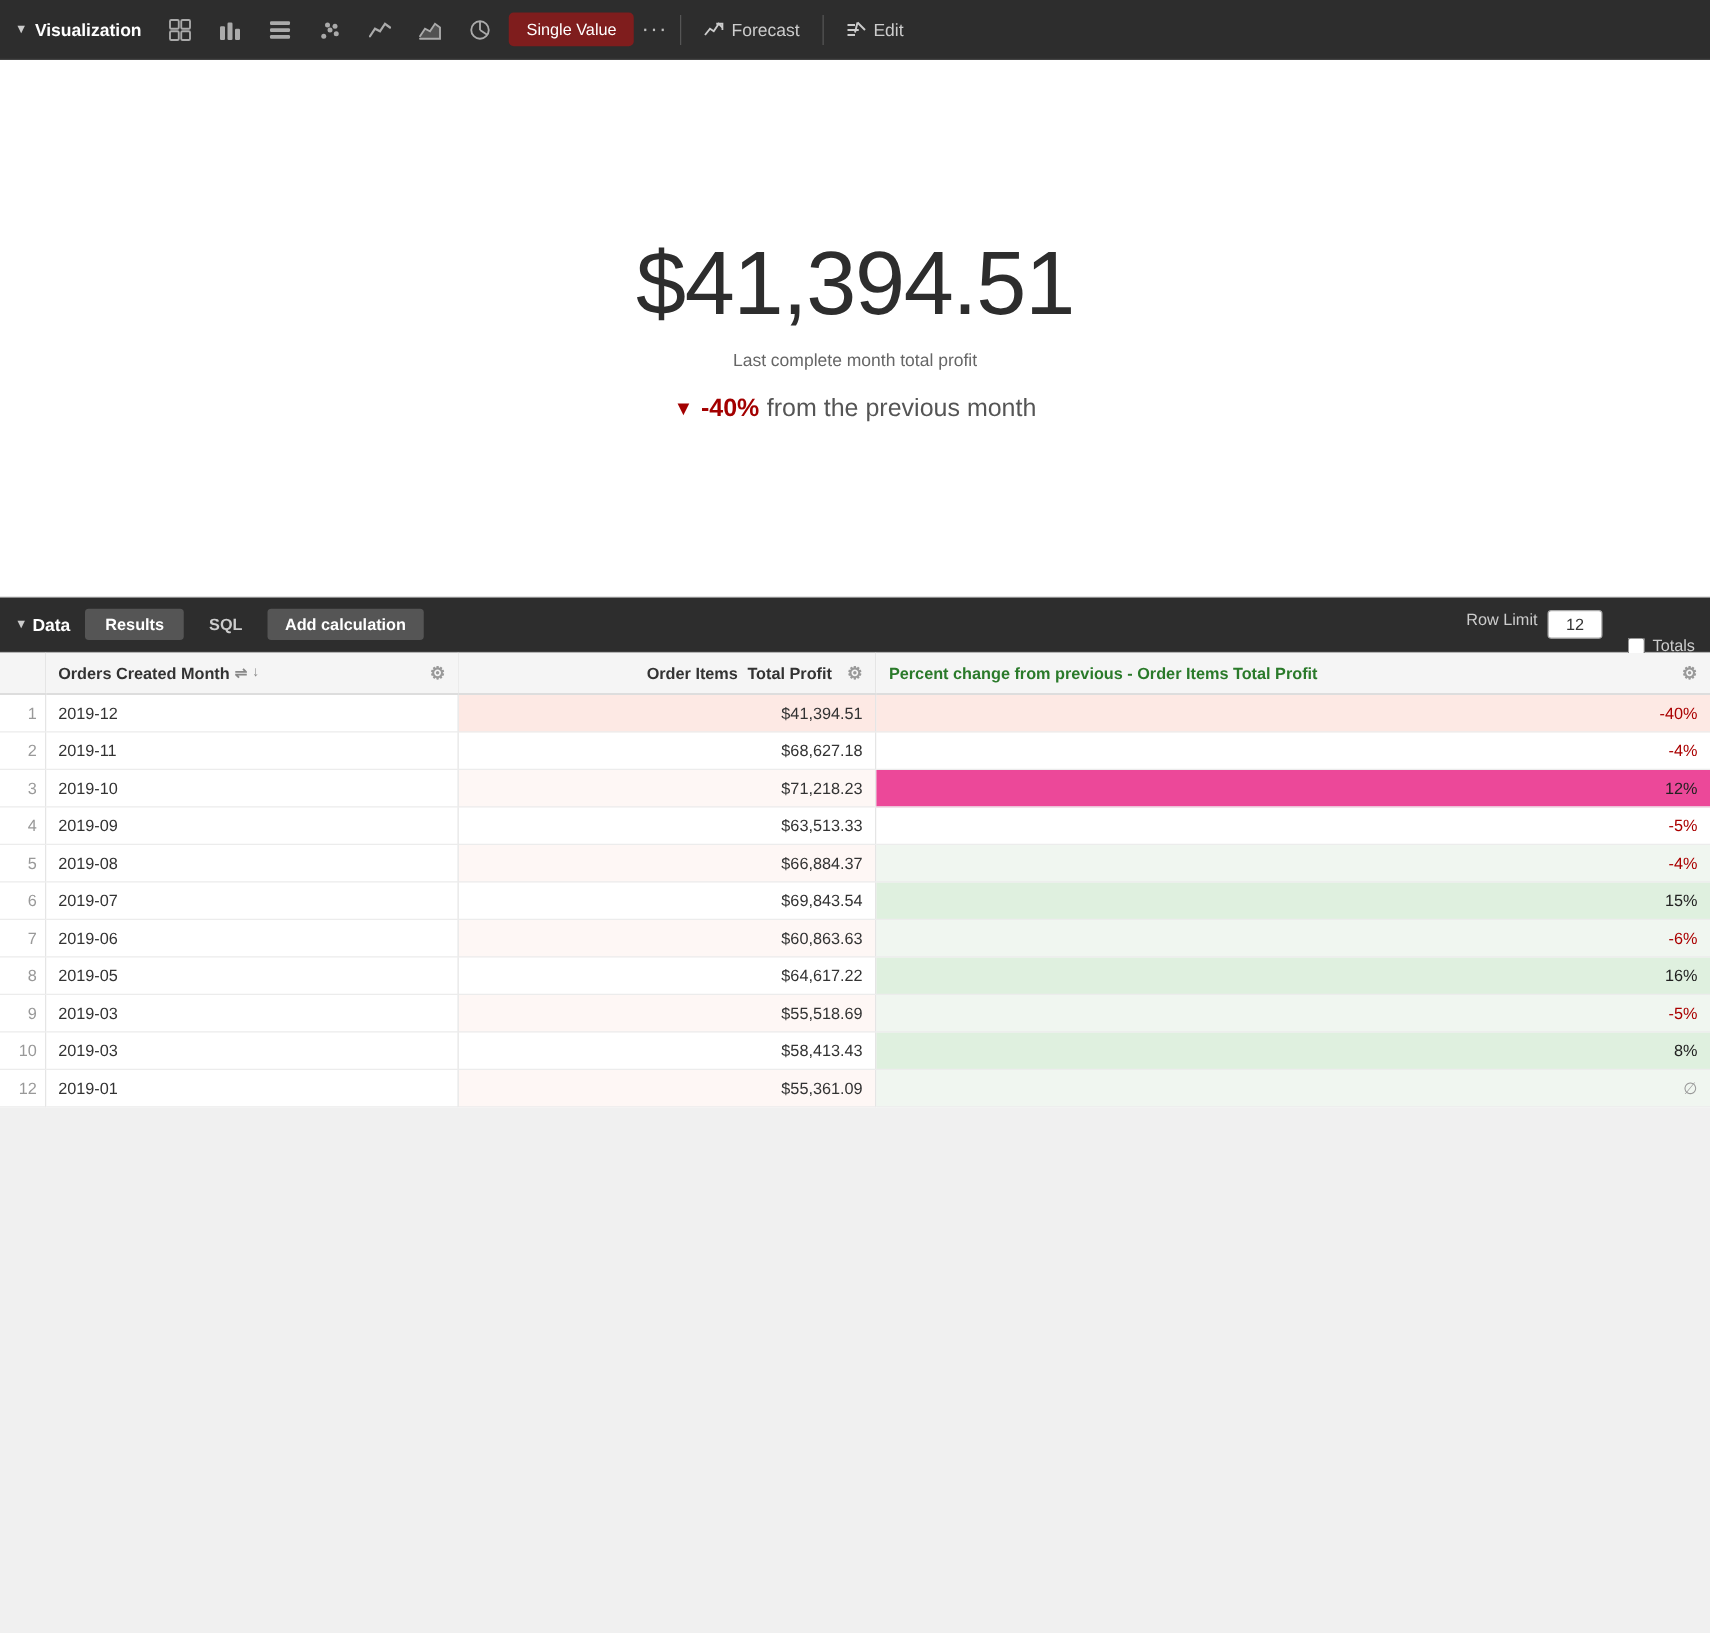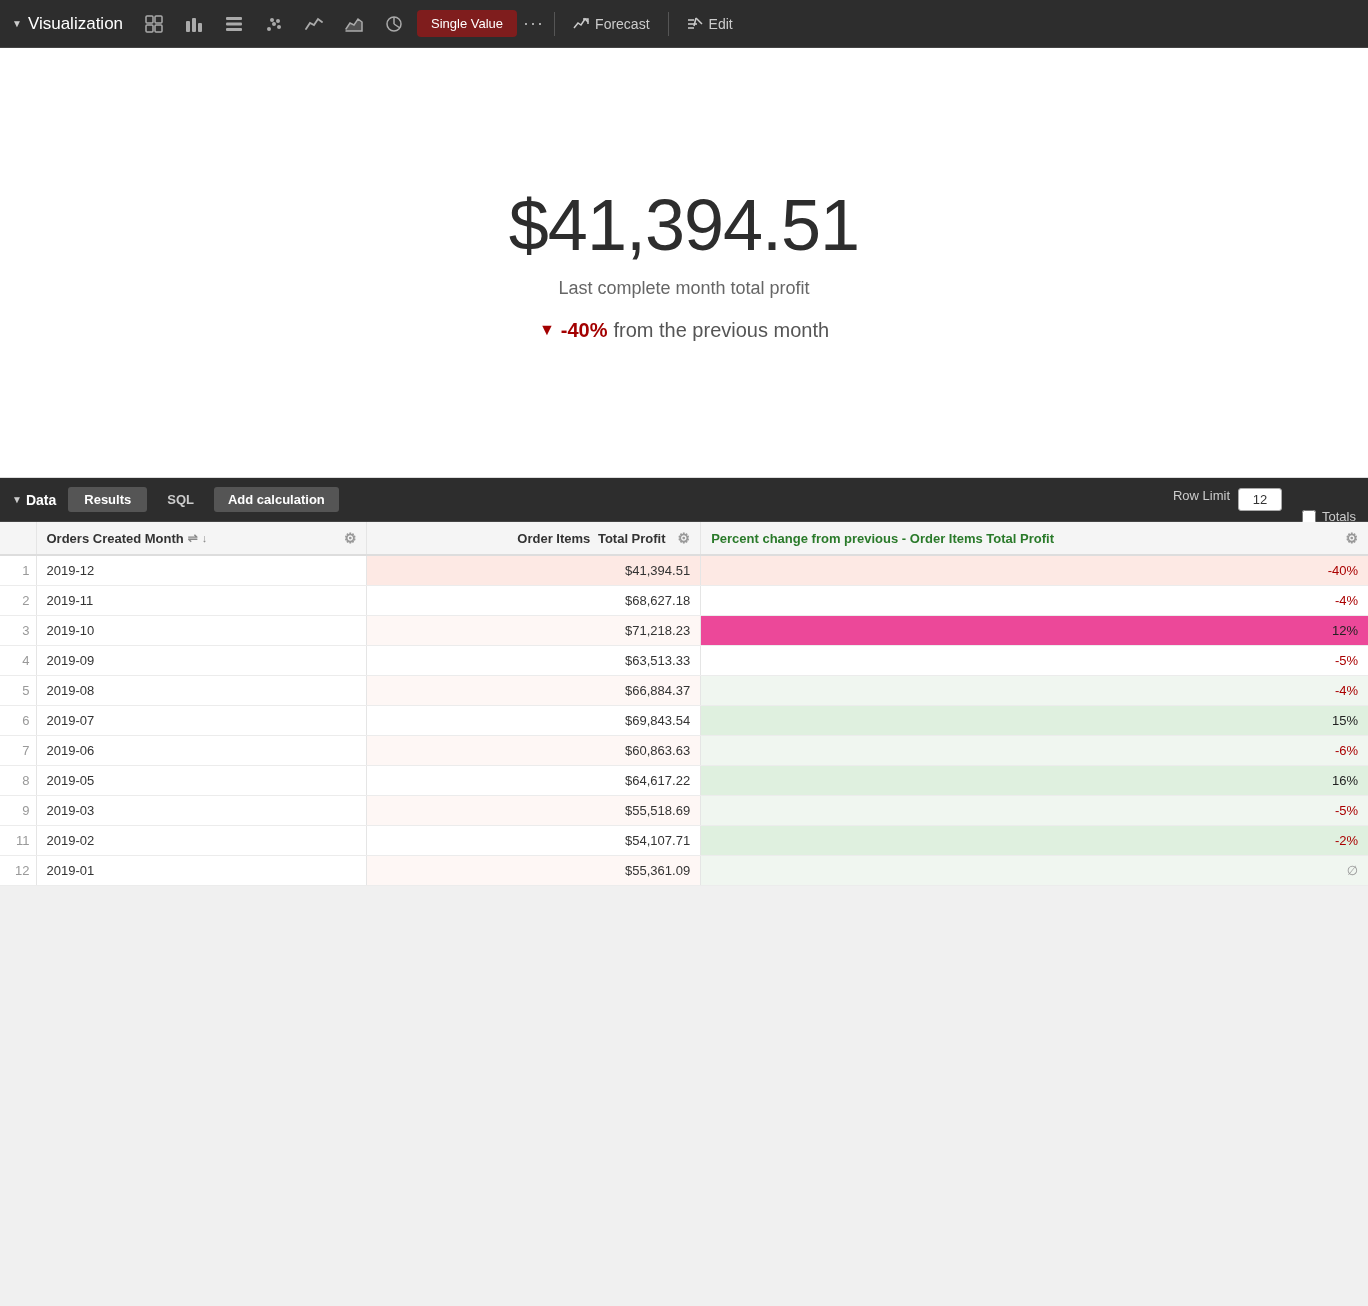--- a/index.html
+++ b/index.html
@@ -5,21 +5,21 @@
     * { box-sizing: border-box; margin: 0; padding: 0; }
     body { font-family: -apple-system, BlinkMacSystemFont, 'Segoe UI', sans-serif; background: #f0f0f0; width: 1368px; }
 
     
     .toolbar {
       display: flex; align-items: center;
       background: #2d2d2d; color: #fff;
       height: 48px; padding: 0 12px; gap: 6px;
       border-bottom: 1px solid #444;
     }
-    .toolbar-title { font-size: 17px; font-weight: 400; color: #fff; margin-right: 8px; }
+    .toolbar-title { font-size: 14px; font-weight: 700; color: #fff; margin-right: 8px; }
     .toolbar-icon-btn {
       display: flex; align-items: center; justify-content: center;
       width: 34px; height: 34px; border-radius: 4px; cursor: pointer;
       color: #bbb; font-size: 16px; border: none; background: transparent;
     }
     .single-value-btn {
       background: #7f1d1d; color: #fff; padding: 6px 14px; border-radius: 4px;
       font-size: 13px; font-weight: 400; cursor: pointer; border: none;
     }
     .toolbar-dots { color: #bbb; font-size: 18px; cursor: pointer; letter-spacing: 1px; }
@@ -36,21 +36,21 @@
     .single-value-panel {
       background: #fff;
       display: flex; flex-direction: column; align-items: center; justify-content: center;
       height: 430px; border-bottom: 1px solid #ddd;
     }
     .sv-value {
       font-size: 72px; font-weight: 300; color: #2d2d2d; letter-spacing: -1px;
       margin-bottom: 12px;
     }
     .sv-label {
-      font-size: 18px; color: #666; margin-bottom: 20px; text-align: center;
+      font-size: 14px; color: #666; margin-bottom: 20px; text-align: center;
     }
     .sv-comparison {
       display: flex; align-items: center; gap: 6px; font-size: 20px;
     }
     .sv-arrow-down { color: #a30000; font-size: 16px; }
     .sv-pct { color: #a30000; font-weight: 700; }
     .sv-from { color: #555; }
 
     
     .data-toolbar {
@@ -307,24 +307,24 @@
           <td class="num profit-col">$64,617.22</td>
           <td class="num pct-col" style="color: rgb(34, 34, 34); background-color: rgb(223, 240, 223);">16%</td>
         </tr>
         <tr>
           <td class="row-num">9</td>
           <td>2019-03</td>
           <td class="num profit-col">$55,518.69</td>
           <td class="num pct-col" style="color: rgb(170, 0, 0);">-5%</td>
         </tr>
         <tr>
-          <td class="row-num">11</td>
-          <td>2019-02</td>
-          <td class="num profit-col">$54,107.71</td>
-          <td class="num pct-col" style="color: rgb(170, 0, 0);">-2%</td>
+          <td class="row-num">10</td>
+          <td>2019-03</td>
+          <td class="num profit-col">$58,413.43</td>
+          <td class="num pct-col" style="color: rgb(34, 34, 34); background-color: rgb(223, 240, 223);">8%</td>
         </tr>
         <tr>
           <td class="row-num">12</td>
           <td>2019-01</td>
           <td class="num profit-col">$55,361.09</td>
           <td class="num pct-col" style="color: rgb(153, 153, 153);">∅</td>
         </tr>
       </tbody>
   </table>
 </div>

